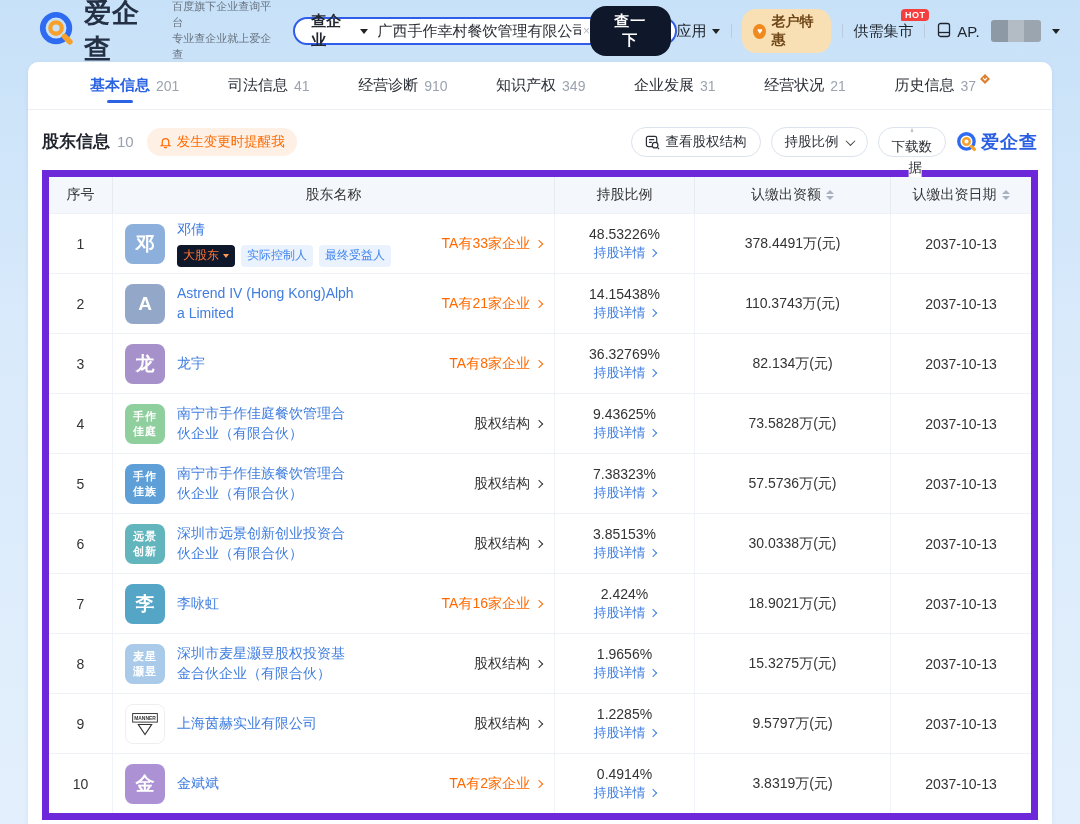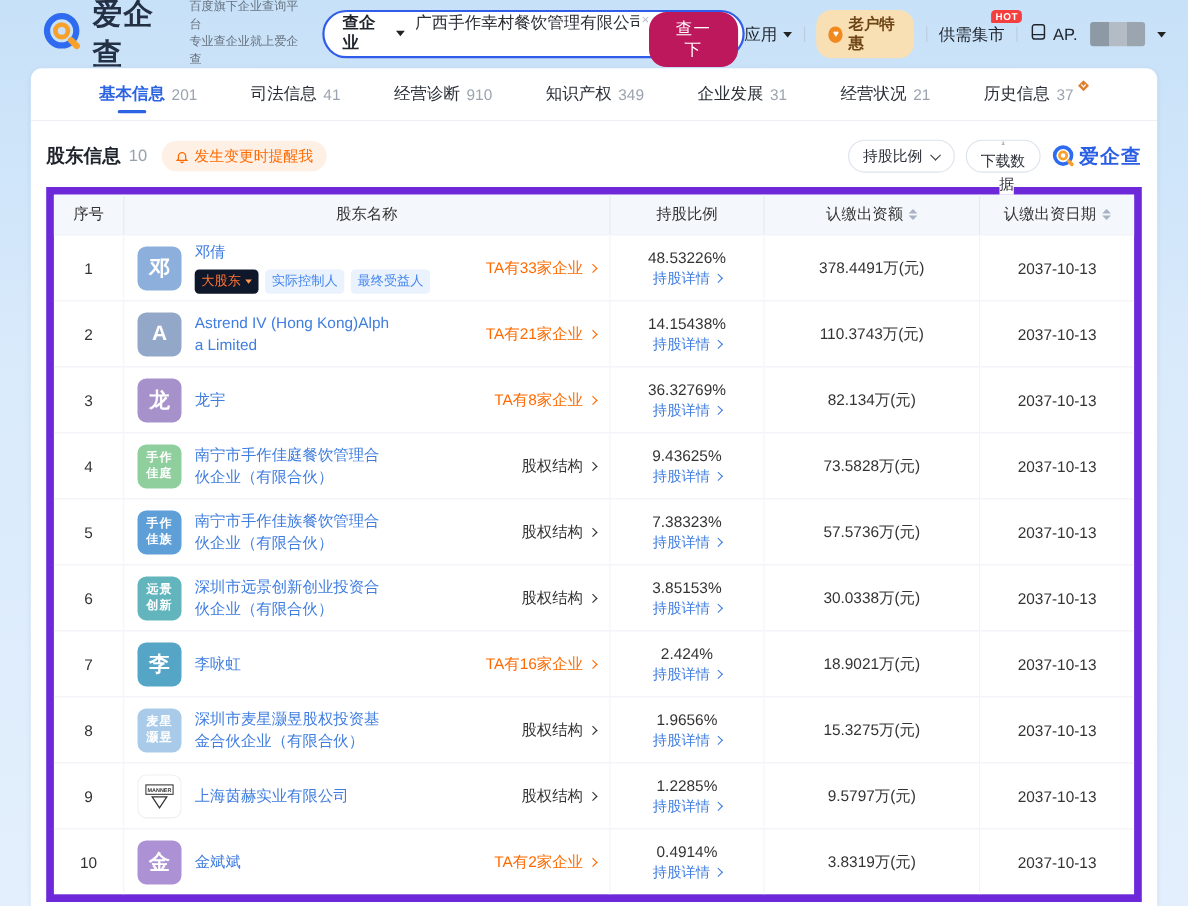--- a/index.html
+++ b/index.html
@@ -7,27 +7,27 @@
   body {
     font-family:"Liberation Sans","DejaVu Sans",sans-serif;
     background:linear-gradient(180deg,#c7e1f8 0%,#d9eafb 40%,#e3effc 100%);
     color:#333;
   }
   
   .header { height:62px; display:flex; align-items:center; padding:0 20px 0 38px; }
   .logo { display:flex; align-items:center; gap:8px; }
   .logo-text { font-size:27px; font-weight:700; color:#243044; letter-spacing:1px; }
   .tagline { margin-left:10px; font-size:11px; color:#67727f; line-height:1.45; }
-  .searchbox { margin-left:16px; width:400px; height:44px; background:#fff; border:2px solid #2F5CE8;
-    border-radius:22px; display:flex; align-items:flex-start; padding:0 4px 0 16px; }
+  .searchbox { margin-left:16px; width:400px; height:28px; background:#fff; border:2px solid #2F5CE8;
+    border-radius:22px; display:flex; align-items:center; padding:0 4px 0 16px; }
   .search-cat { display:flex; align-items:center; gap:5px; font-size:15px; font-weight:700; color:#22262e; cursor:pointer; }
   .caret-down { width:0; height:0; border-left:4px solid transparent; border-right:4px solid transparent; border-top:5px solid #222; }
   .search-query { margin-left:10px; font-size:15px; color:#2b2f36; white-space:nowrap; overflow:hidden; max-width:218px; }
   .clear-x { color:#b4bcc7; font-size:12px; margin-left:2px; cursor:pointer; }
-  .search-btn { margin-left:auto; background:#be185d; color:#fff; font-size:15px; font-weight:400;
+  .search-btn { margin-left:auto; background:#0f172a; color:#fff; font-size:15px; font-weight:700;
     border:none; border-radius:16px; padding:6px 17px; cursor:pointer; letter-spacing:1px; }
   .topnav { margin-left:auto; display:flex; align-items:center; gap:11px; font-size:15px; color:#1f242c; }
   .vdiv { width:1px; height:14px; background:#bccbdb; }
   .nav-item { display:flex; align-items:center; gap:5px; cursor:pointer; white-space:nowrap; }
   .promo-pill { display:flex; align-items:center; gap:5px; background:#F9E0B4; border-radius:14px;
     padding:4px 11px; font-size:14px; color:#6E4517; font-weight:600; cursor:pointer; }
   .promo-ico { width:15px; height:15px; border-radius:50%; background:#F08A1E; color:#fff; font-size:9px;
     display:flex; align-items:center; justify-content:center; }
   .market { position:relative; }
   .hot-badge { position:absolute; top:-13px; right:-16px; background:#F53F3F; color:#fff; font-size:9px;
@@ -203,20 +203,29 @@
     <span class="sec-count">10</span>
     <span class="remind-pill">
       <svg width="13" height="13" viewBox="0 0 24 24" fill="none" stroke="#FF6A00" stroke-width="2.2">
         <path d="M18 16v-5a6 6 0 1 0-12 0v5l-2 2h16l-2-2z"></path>
           <path d="M10 20a2 2 0 0 0 4 0"></path>
       </svg>
       <span>发生变更时提醒我</span>
     </span>
     <div class="tb-right">
       <button class="pill-btn">
+        <svg width="15" height="15" viewBox="0 0 16 16" fill="none" stroke="#2b2f36" stroke-width="1.3">
+          <rect x="1.5" y="1.5" width="11" height="11" rx="2"></rect>
+            <path d="M4.3 5h5.5M4.3 7.8h3"></path>
+          <circle cx="10.8" cy="10.8" r="3" fill="#fff"></circle>
+            <path d="M13 13l2 2"></path>
+        </svg>
+        <span>查看股权结构</span>
+      </button>
+      <button class="pill-btn">
         <span>持股比例</span>
         <span class="chev-dn"></span>
       </button>
       <button class="pill-btn btn-download">
         <svg width="14" height="14" viewBox="0 0 16 16" fill="none" stroke="#2b2f36" stroke-width="1.4">
           <path d="M8 2v8M5 7l3 3 3-3M3 13.5h10"></path>
         </svg>
         <span>下载数</span>
         <span class="down-overflow">据</span>
       </button>

